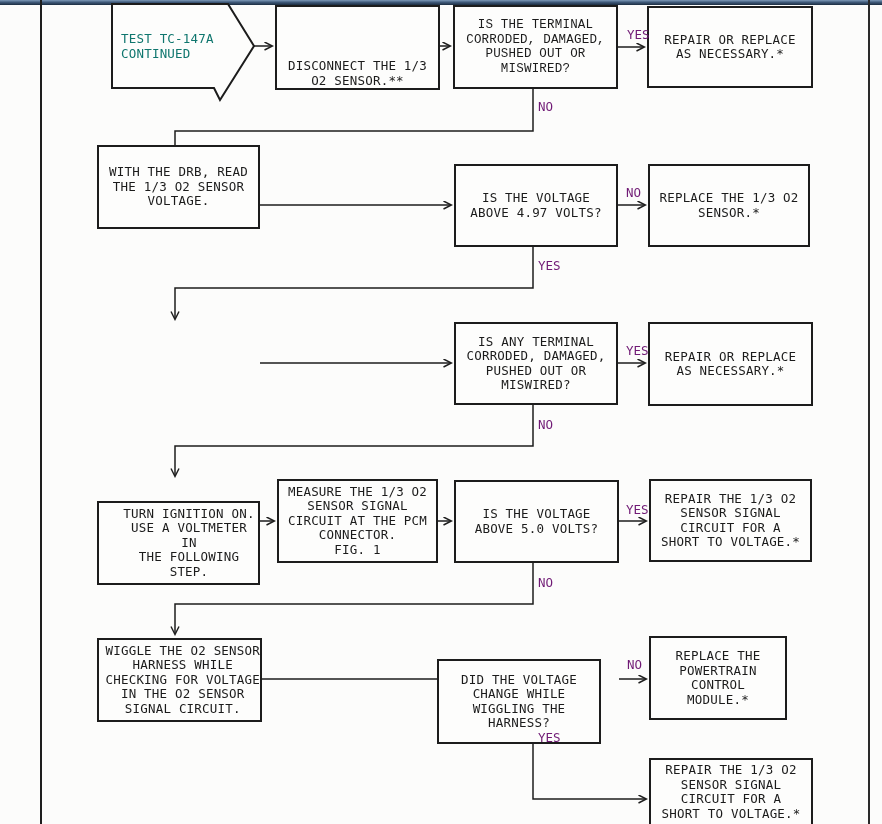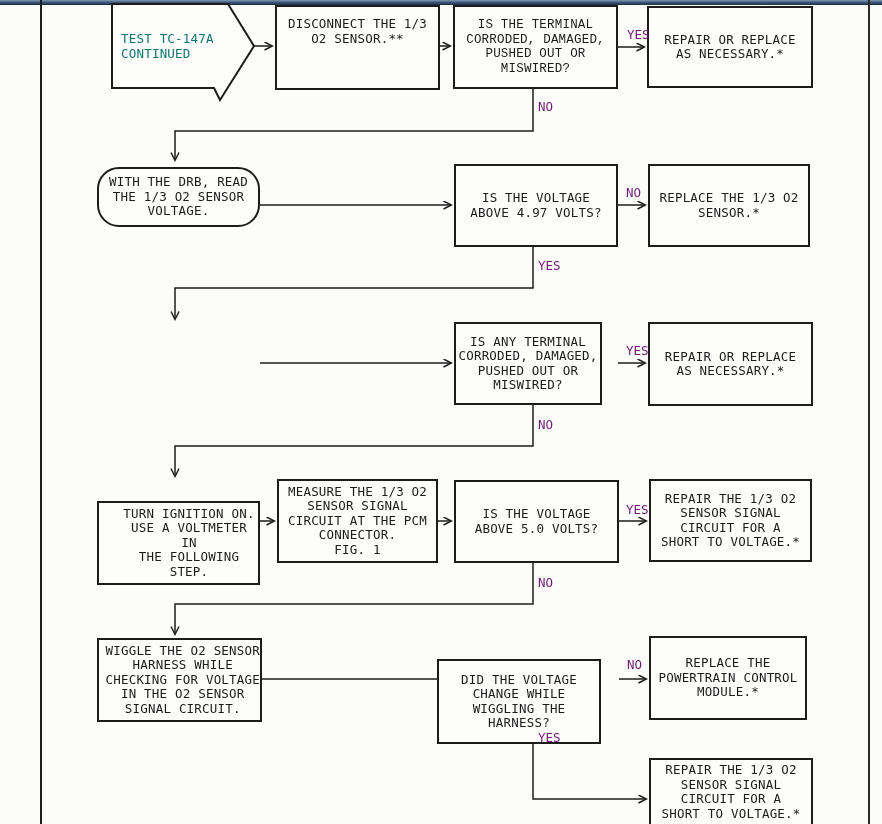--- a/index.html
+++ b/index.html
@@ -22,21 +22,21 @@
   .border-left{left:40px;}
   .border-right{left:868px;background:#2a2a2a;}
   svg.connectors{position:absolute;left:0;top:0;width:882px;height:824px;}
   .flow-box{
     position:absolute;
     background:#fdfdfc;
     border:2px solid #1c1c1c;
     box-sizing:border-box;
     display:flex;align-items:center;justify-content:center;
   }
-  .flow-box.top-align{align-items:flex-start;}
+  .flow-box.top-align{align-items:flex-end;}
   .flow-box.top-align .box-text{padding-top:10px;}
   .box-text{
     white-space:pre-line;
     text-align:center;
     font-size:12.5px;line-height:14.5px;
     color:#1b1b1b;
     letter-spacing:0.2px;
   }
   .start-label{
     position:absolute;left:121px;top:31px;width:120px;
@@ -99,35 +99,35 @@
     <div class="box-text">IS THE TERMINAL
 CORRODED, DAMAGED,
 PUSHED OUT OR
 MISWIRED?</div>
   </div>
   <div class="flow-box" style="left:647px;top:6px;width:166px;height:82px;">
     <div class="box-text">REPAIR OR REPLACE
 AS NECESSARY.*</div>
   </div>
 
-  <div class="flow-box" style="left:97px;top:167px;width:163px;height:60px;border-radius:22px;">
+  <div class="flow-box" style="left:97px;top:145px;width:163px;height:84px;">
     <div class="box-text">WITH THE DRB, READ
 THE 1/3 O2 SENSOR
 VOLTAGE.</div>
   </div>
   <div class="flow-box" style="left:454px;top:164px;width:164px;height:83px;">
     <div class="box-text">IS THE VOLTAGE
 ABOVE 4.97 VOLTS?</div>
   </div>
   <div class="flow-box" style="left:648px;top:164px;width:162px;height:83px;">
     <div class="box-text">REPLACE THE 1/3 O2
 SENSOR.*</div>
   </div>
 
-  <div class="flow-box" style="left:454px;top:322px;width:148px;height:83px;">
+  <div class="flow-box" style="left:454px;top:322px;width:164px;height:83px;">
     <div class="box-text">IS ANY TERMINAL
 CORRODED, DAMAGED,
 PUSHED OUT OR
 MISWIRED?</div>
   </div>
   <div class="flow-box" style="left:648px;top:322px;width:165px;height:84px;">
     <div class="box-text">REPAIR OR REPLACE
 AS NECESSARY.*</div>
   </div>
 
@@ -161,21 +161,21 @@
 CHECKING FOR VOLTAGE
 IN THE O2 SENSOR
 SIGNAL CIRCUIT.</div>
   </div>
   <div class="flow-box" style="left:437px;top:635px;width:164px;height:85px;margin-top:24px;">
     <div class="box-text">DID THE VOLTAGE
 CHANGE WHILE
 WIGGLING THE
 HARNESS?</div>
   </div>
-  <div class="flow-box" style="left:649px;top:636px;width:158px;height:84px;">
+  <div class="flow-box" style="left:649px;top:636px;width:138px;height:84px;">
     <div class="box-text">REPLACE THE
 POWERTRAIN CONTROL
 MODULE.*</div>
   </div>
 
   <div class="flow-box cut-bottom" style="left:649px;top:758px;width:164px;height:66px;">
     <div class="box-text">REPAIR THE 1/3 O2
 SENSOR SIGNAL
 CIRCUIT FOR A
 SHORT TO VOLTAGE.*</div>

